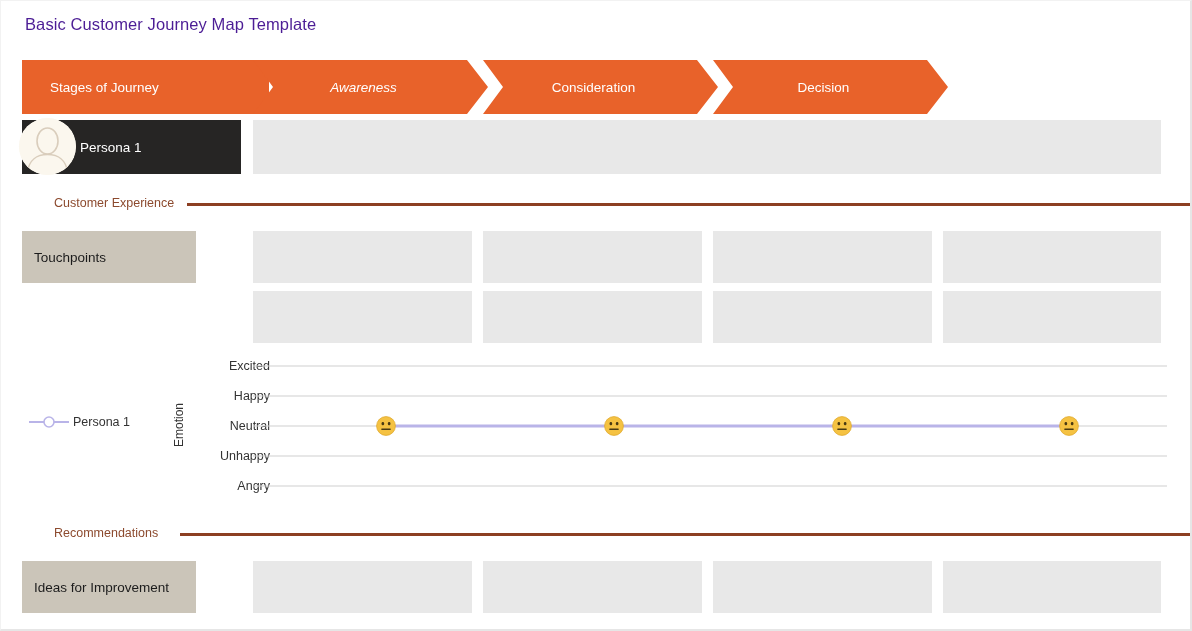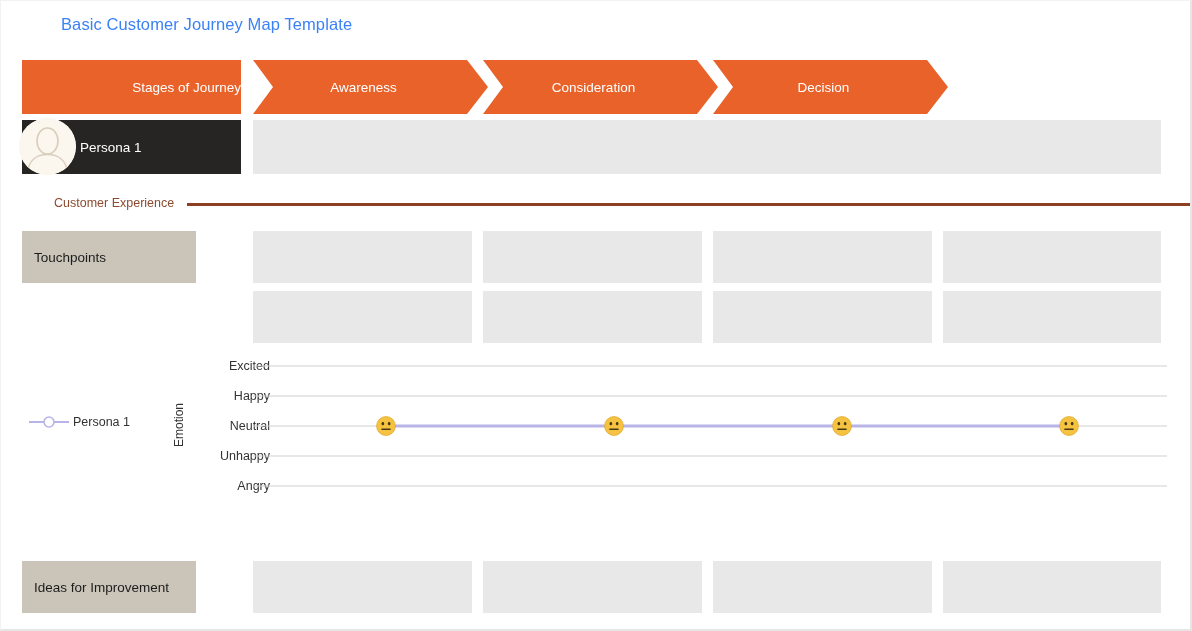--- a/index.html
+++ b/index.html
@@ -23,44 +23,44 @@
     border-top: 1px solid #f2f2f2;
     overflow: hidden;
   }
 
   
   #map-title {
     position: absolute;
     left: 24px;
     top: 14px;
     font-size: 16.5px;
-    color: #3b82f6;
+    color: #4c1d95;
     letter-spacing: 0.1px;
     white-space: nowrap;
-    margin-left: 36px;
   }
 
   
   #stage-row {
     position: absolute;
     left: 21px;
     top: 59px;
     width: 1151px;
     height: 54px;
   }
   .stage-label-box {
     position: absolute;
     left: 0;
     top: 0;
     width: 219px;
     height: 54px;
     background: #E8622A;
     display: flex;
     align-items: center;
-    justify-content: flex-end;
+    justify-content: flex-start;
+    padding-left: 28px;
   }
   .stage-label-box .txt {
     color: #ffffff;
     font-size: 13.5px;
   }
   .stage-chev {
     position: absolute;
     top: 0;
     height: 54px;
   }
@@ -257,21 +257,21 @@
 
 <div id="canvas">
 
   <div id="map-title">Basic Customer Journey Map Template</div>
 
   <div id="stage-row">
     <div class="stage-label-box">
       <span class="txt">Stages of Journey</span>
     </div>
 
-    <div class="stage-chev" style="left:231px;width:235px;">
+    <div class="stage-chev" style="left:231px;width:235px;font-style:italic;">
       <svg width="235" height="54" viewBox="0 0 235 54">
         <path d="M0,0 L214,0 L235,27 L214,54 L0,54 L20,27 Z" fill="#E8622A"></path>
       </svg>
       <div class="chev-text">Awareness</div>
     </div>
 
     <div class="stage-chev" style="left:461px;width:235px;">
       <svg width="235" height="54" viewBox="0 0 235 54">
         <path d="M0,0 L214,0 L235,27 L214,54 L0,54 L20,27 Z" fill="#E8622A"></path>
       </svg>
@@ -385,20 +385,24 @@
         <svg width="20" height="20" viewBox="0 0 20 20">
           <circle cx="10" cy="10" r="9.4" fill="#F5C242" stroke="#E0A92F" stroke-width="0.8"></circle>
           <rect x="5.6" y="6.1" width="2.5" height="3.2" rx="1.1" fill="#4a3a12"></rect>
           <rect x="11.9" y="6.1" width="2.5" height="3.2" rx="1.1" fill="#4a3a12"></rect>
           <rect x="5.2" y="12.4" width="9.6" height="1.5" rx="0.7" fill="#4a3a12"></rect>
         </svg>
       </div>
     </div>
   </div>
 
+  <div class="section-head" style="left:21px;top:523px;width:1139px;">
+    <span class="sec-label">Recommendations</span>
+    <span class="sec-rule" style="left:126px;right:0;"></span>
+  </div>
 
   <div class="row" style="left:21px;top:560px;width:1139px;">
     <div class="row-label">
       <span class="txt">Ideas for Improvement</span>
     </div>
     <div class="cell" style="left:231px;width:219px;"></div>
     <div class="cell" style="left:461px;width:219px;"></div>
     <div class="cell" style="left:691px;width:219px;"></div>
     <div class="cell" style="left:921px;width:218px;"></div>
   </div>

